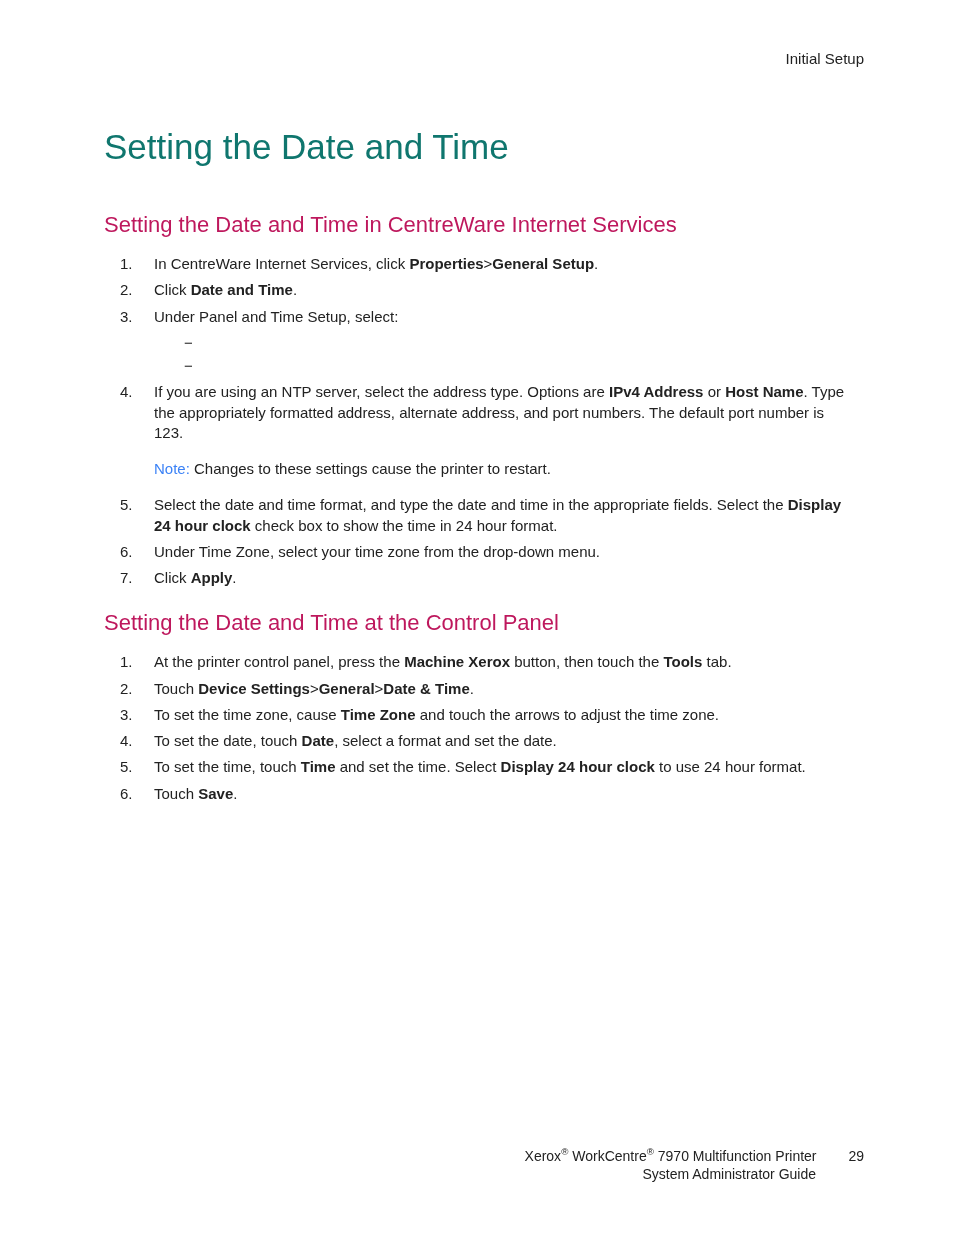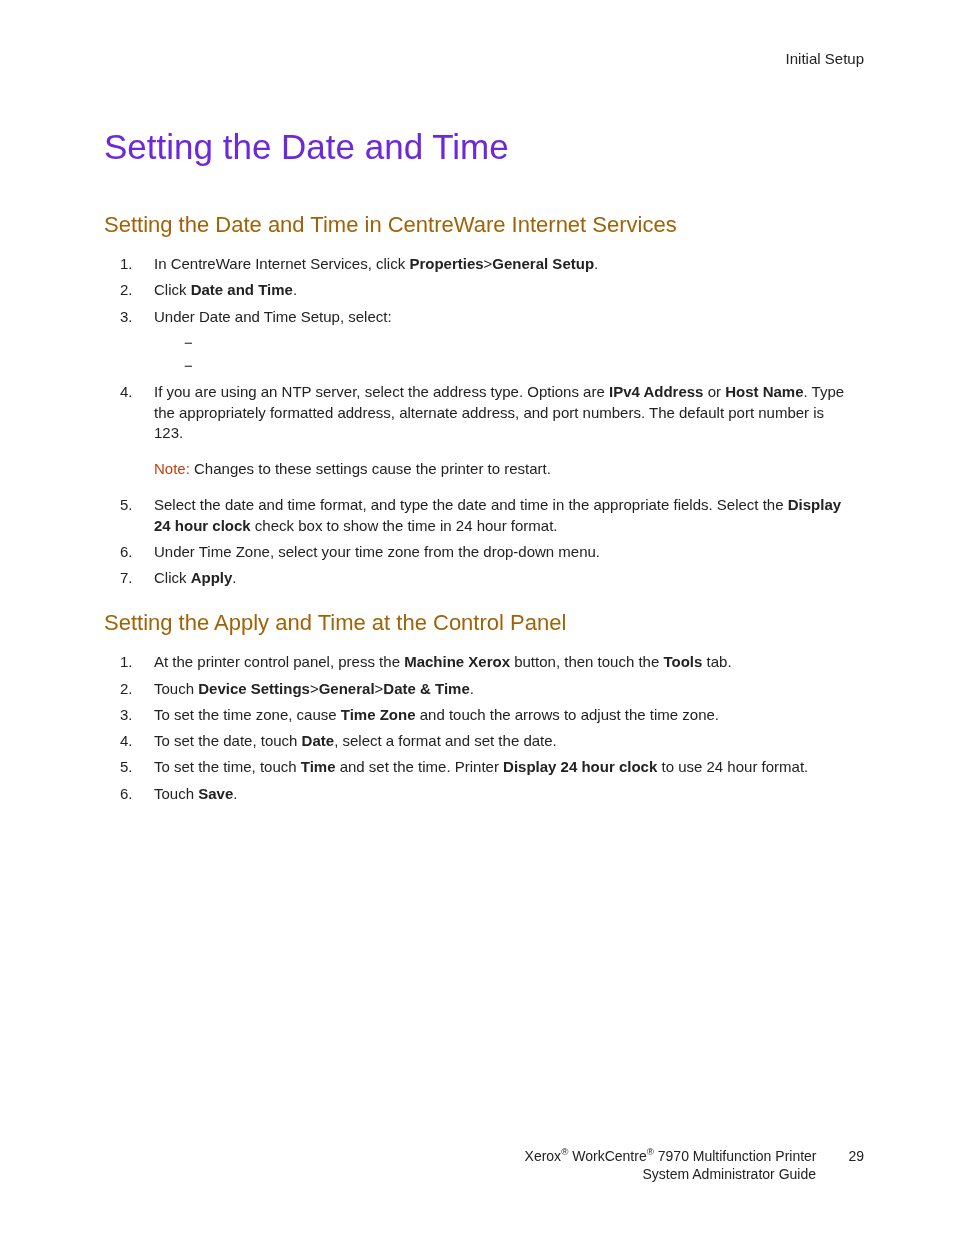--- a/index.html
+++ b/index.html
@@ -16,28 +16,28 @@
     box-sizing: border-box;
     padding: 45px 90px 0 104px;
   }
   .header-right {
     text-align: right;
     font-size: 15px;
     margin-bottom: 60px;
     margin-top: 5px;
   }
   h1 {
-    color: #6d28d9;
+    color: #0f766e;
     font-weight: 400;
     font-size: 35px;
     margin: 0 0 45px 0;
     font-family: Arial, Helvetica, sans-serif;
   }
   h2 {
-    color: #a16207;
+    color: #be185d;
     font-weight: 400;
     font-size: 22px;
     margin: 22px 0 10px 0;
   }
   ol {
     margin: 16px;
     padding-left: 0;
     list-style: none;
     counter-reset: item;
   }
@@ -68,21 +68,21 @@
   }
   .sub .dash {
     width: 30px;
     flex-shrink: 0;
   }
   .note {
     margin: 16px 0 16px 0;
     font-size: 15px;
   }
   .note-label {
-    color: #c2410c;
+    color: #3b82f6;
   }
   .footer {
     position: absolute;
     bottom: 52px;
     right: 90px;
     left: 105px;
     text-align: right;
     font-size: 14px;
     line-height: 1.3;
   }
@@ -105,21 +105,21 @@
   <h2>Setting the Date and Time in CentreWare Internet Services</h2>
 
   <ol>
     <li>
       <span>In CentreWare Internet Services, click </span><b>Properties</b><span>&gt;</span><b>General Setup</b><span>.</span>
     </li>
     <li>
       <span>Click </span><b>Date and Time</b><span>.</span>
     </li>
     <li>
-      <span>Under Date and Time Setup, select:</span>
+      <span>Under Panel and Time Setup, select:</span>
       <div class="sub">
         <div class="row">
           <span class="dash">−</span>
         </div>
         <div class="row">
           <span class="dash">−</span>
         </div>
       </div>
     </li>
     <li>
@@ -130,37 +130,37 @@
     </li>
     <li>
       <span>Select the date and time format, and type the date and time in the appropriate fields. Select the </span><b>Display 24 hour clock</b><span> check box to show the time in 24 hour format.</span>
     </li>
     <li>Under Time Zone, select your time zone from the drop-down menu.</li>
     <li>
       <span>Click </span><b>Apply</b><span>.</span>
     </li>
   </ol>
 
-  <h2>Setting the Apply and Time at the Control Panel</h2>
+  <h2>Setting the Date and Time at the Control Panel</h2>
 
   <ol>
     <li>
       <span>At the printer control panel, press the </span><b>Machine Xerox</b><span> button, then touch the </span><b>Tools</b><span> tab.</span>
     </li>
     <li>
       <span>Touch </span><b>Device Settings</b><span>&gt;</span><b>General</b><span>&gt;</span><b>Date &amp; Time</b><span>.</span>
     </li>
     <li>
       <span>To set the time zone, cause </span><b>Time Zone</b><span> and touch the arrows to adjust the time zone.</span>
     </li>
     <li>
       <span>To set the date, touch </span><b>Date</b><span>, select a format and set the date.</span>
     </li>
     <li>
-      <span>To set the time, touch </span><b>Time</b><span> and set the time. Printer </span><b>Display 24 hour clock</b><span> to use 24 hour format.</span>
+      <span>To set the time, touch </span><b>Time</b><span> and set the time. Select </span><b>Display 24 hour clock</b><span> to use 24 hour format.</span>
     </li>
     <li>
       <span>Touch </span><b>Save</b><span>.</span>
     </li>
   </ol>
 
   <div class="footer">
     <div>
       <span>Xerox</span><sup>®</sup><span> WorkCentre</span><sup>®</sup><span> 7970 Multifunction Printer</span>
       <span class="pg">29</span>

